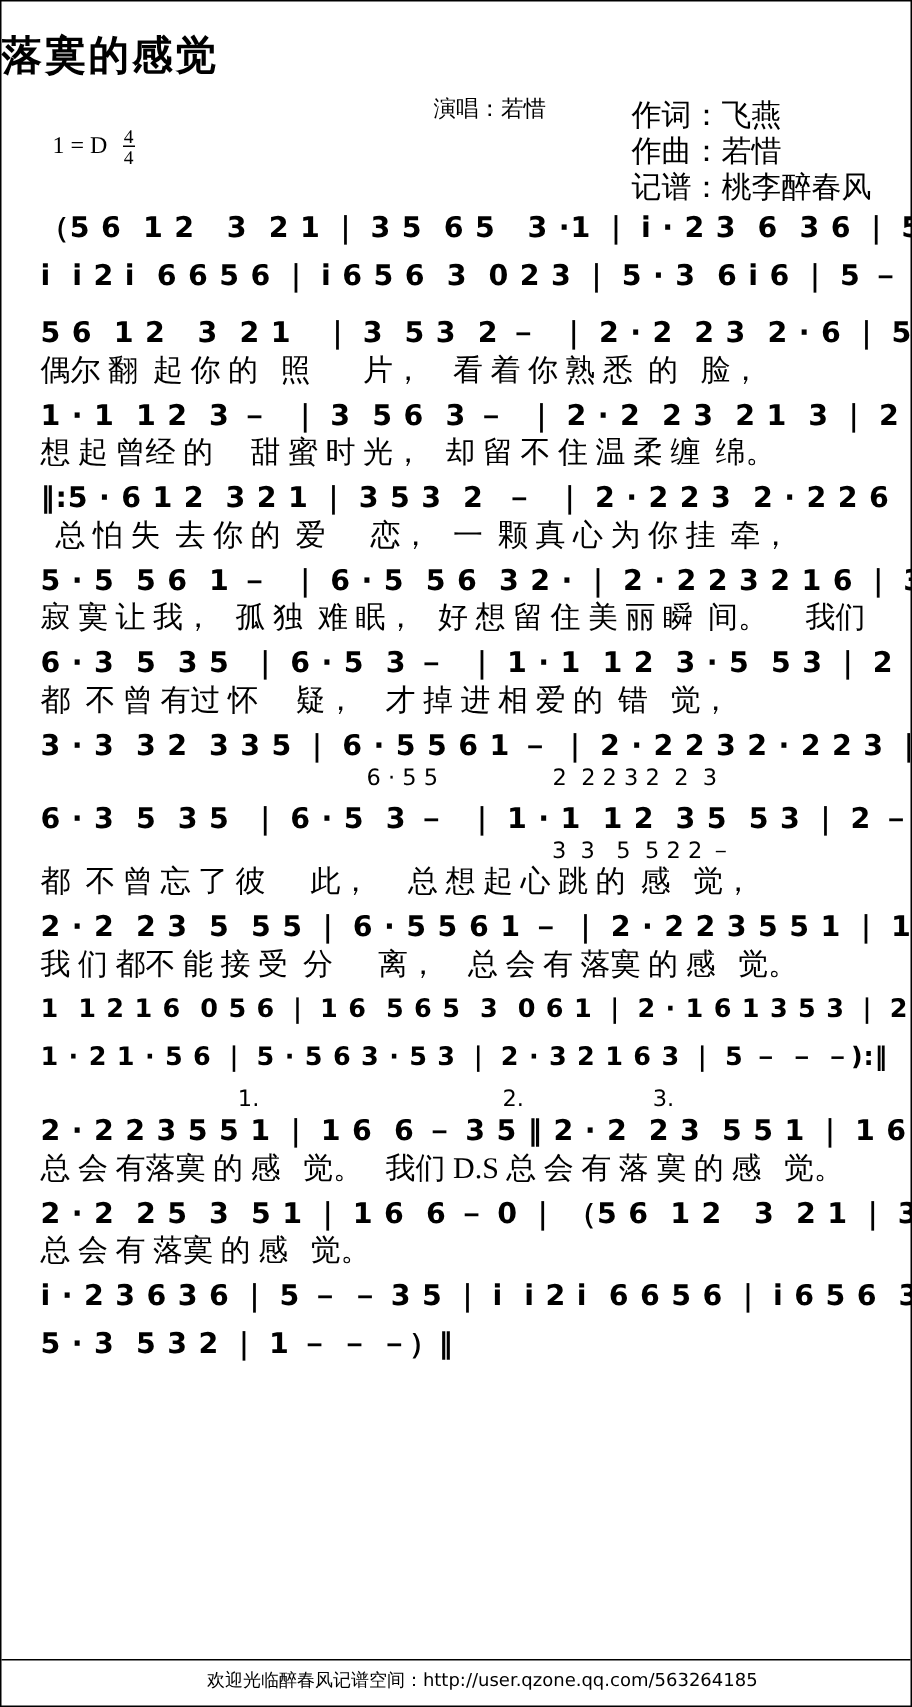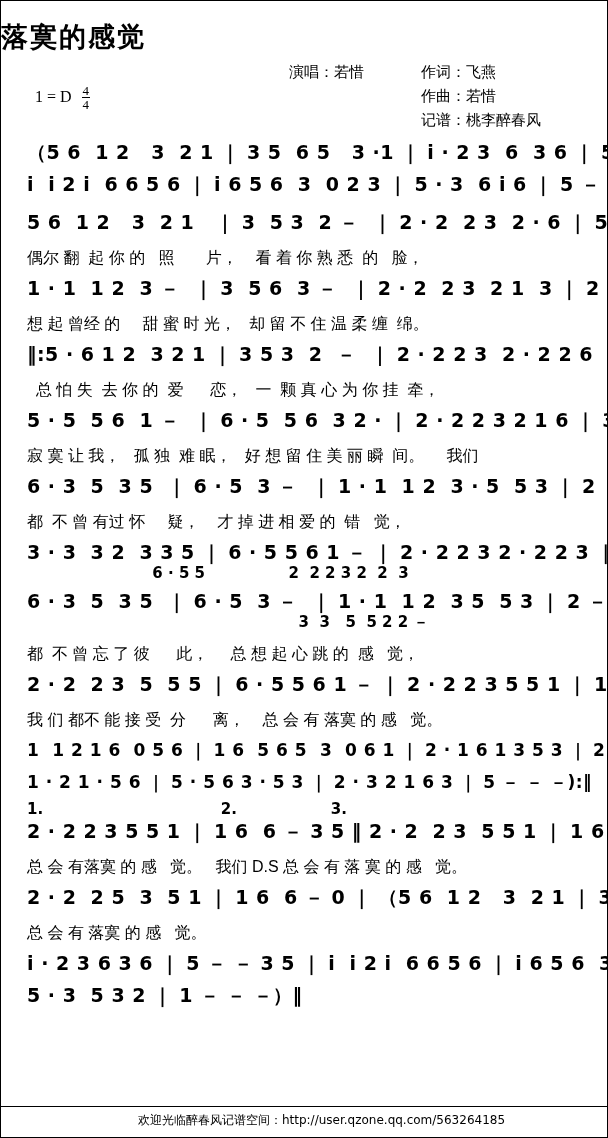--- a/index.html
+++ b/index.html
@@ -64,21 +64,21 @@
     position: absolute;
     left: 268px;
     top: 2px;
     font-size: 15px;
     font-family: "DejaVu Sans", sans-serif;
     margin-left: 20px;
   }
   .credit-right {
     position: absolute;
     left: 420px;
-    font-size: 15px;
+    font-size: 20px;
     font-family: "DejaVu Sans", sans-serif;
     white-space: nowrap;
   }
   .credit-right.c1 { top: 2px; }
   .credit-right.c2 { top: 26px; }
   .credit-right.c3 { top: 50px; }
 
   .score {
     position: relative;
     margin-top: 4px;
@@ -94,32 +94,33 @@
     font-weight: bold;
     font-size: 19px;
     letter-spacing: 0.5px;
     white-space: pre;
     line-height: 26px;
   }
   .notes.small {
     font-size: 17px;
   }
   .lyrics {
-    font-family: Liberation Sans, sans-serif;
-    font-size: 16px;
+    font-family: Liberation Serif, serif;
+    font-size: 20px;
     white-space: pre;
     line-height: 22px;
-    margin-top: 12px;
+    margin-top: 1px;
   }
   .sub {
     font-family: "DejaVu Sans", sans-serif;
-    font-weight: bold;
+    font-weight: normal;
     font-size: 15px;
     white-space: pre;
     line-height: 17px;
+    text-align: center;
   }
   .spacer-sm { height: 6px; }
   .spacer-md { height: 12px; }
 
   .footer {
     position: absolute;
     left: 0;
     right: 0;
     bottom: 8px;
     text-align: center;

